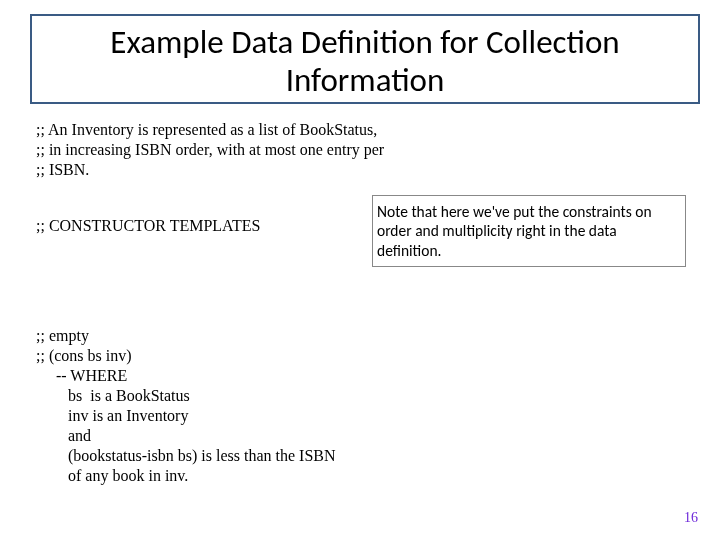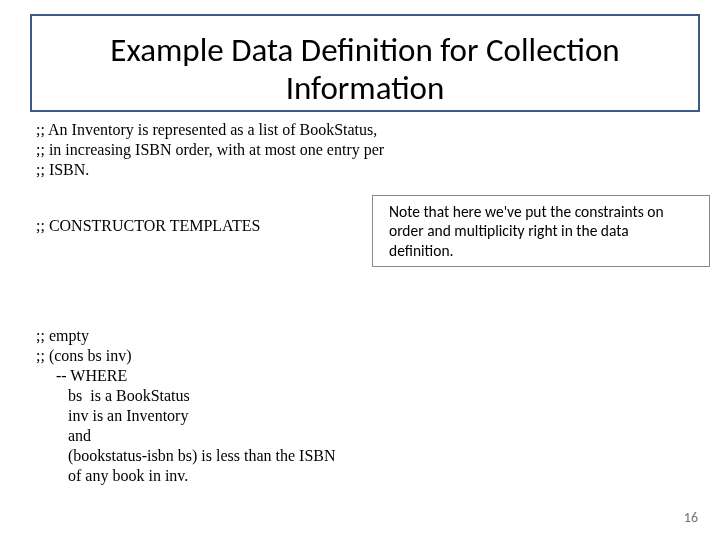--- a/index.html
+++ b/index.html
@@ -13,21 +13,21 @@
     position: relative;
     overflow: hidden;
   }
   .title-box {
     position: absolute;
     top: 14px;
     left: 30px;
     width: 654px;
     border: 2px solid #3a5b84;
     text-align: center;
-    padding: 16px 6px 2px 6px;
+    padding: 8px 6px 2px 6px;
   }
   .title-box span {
     font-size: 33px;
     line-height: 1.15;
     display: inline-block;
   }
   .code-block {
     position: absolute;
     left: 36px;
     font-family: Liberation Serif, serif;
@@ -38,30 +38,31 @@
   .c1 { top: 120px; }
   .c2 { top: 216px; }
   .c3 { top: 282px; margin-top: 44px; }
   .note-box {
     position: absolute;
     top: 195px;
     left: 372px;
     width: 304px;
     border: 1px solid #888;
     background: #fff;
-    padding: 6px 16px;
+    padding: 6px 4px;
     font-size: 15.5px;
     line-height: 1.25;
   }
   .page-num {
     position: absolute;
     right: 22px;
     bottom: 14px;
     font-size: 14px;
-    color: #737373;
+    color: #6d28d9;
+    font-family: Liberation Serif, serif;
   }
 </style>
 </head>
 <body>
 
 <div class="title-box">
   <span>Example Data Definition for Collection Information</span>
 </div>
 
 <div class="code-block c1">;; An Inventory is represented as a list of BookStatus,

